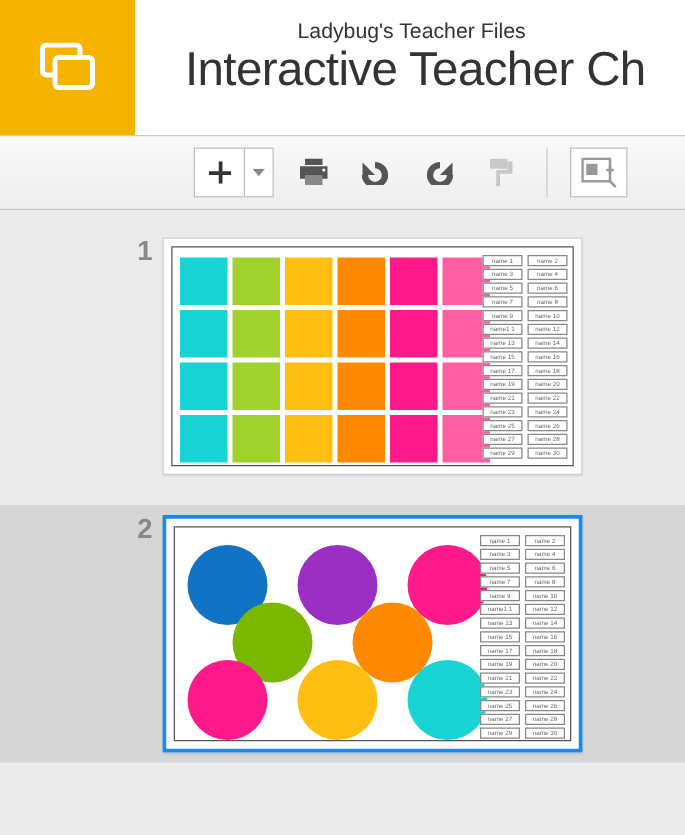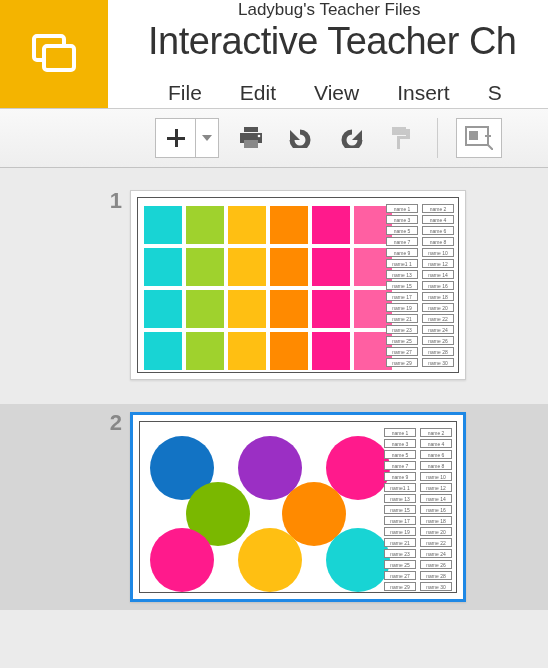--- a/index.html
+++ b/index.html
@@ -6,21 +6,21 @@
   body { font-family: Arial, sans-serif; background: #fff; width: 548px; height: 668px; overflow: hidden; }
 
   .top-area { display: flex; }
   .brand-block {
     width: 108px; height: 108px;
     display: flex; align-items: center; justify-content: center;
     flex-shrink: 0;
   }
   .brand-icon svg { display: block; }
 
-  .title-area { flex: 1; padding: 0 0 0 40px; }
+  .title-area { flex: 1; padding: 15px 0 0 40px; }
   .subtitle { font-size: 17px; color: #333; font-family: "Trebuchet MS", sans-serif; margin-left: 90px; }
   .doctitle { font-size: 38px; color: #333; font-family: Arial, sans-serif; letter-spacing: -0.5px; white-space: nowrap; overflow: hidden; }
 
   .menubar { display: flex; gap: 38px; font-size: 21px; color: #333; margin-top: 18px; padding-left: 20px; }
   .menubar span { cursor: pointer; }
 
   .toolbar-wrap { border-top: 1px solid #ccc; background: linear-gradient(#f9f9f9,#eeeeee); height: 60px; display:flex; align-items:center; padding-left: 155px; gap: 14px; border-bottom: 1px solid #c3c3c3;}
   .add-group { display:flex; border:1px solid #bdbdbd; background:#fff; height:40px; }
   .add-btn { width:40px; height:38px; display:flex; align-items:center; justify-content:center; border-right:1px solid #bdbdbd; }
   .add-drop { width:22px; height:38px; display:flex; align-items:center; justify-content:center; }
@@ -57,27 +57,20 @@
     <span class="brand-icon">
       <svg width="48" height="40" viewBox="0 0 48 40">
         <rect x="4" y="2" width="30" height="24" rx="3" fill="none" stroke="#fff" stroke-width="4"></rect>
         <rect x="14" y="12" width="30" height="24" rx="3" fill="#f4b400" stroke="#fff" stroke-width="4"></rect>
       </svg>
     </span>
   </div>
   <div class="title-area">
     <div class="subtitle">Ladybug's Teacher Files</div>
     <div class="doctitle">Interactive Teacher Ch</div>
-    <div class="menubar">
-      <span>File</span>
-      <span>Edit</span>
-      <span>View</span>
-      <span>Insert</span>
-      <span>S</span>
-    </div>
   </div>
 </div>
 
 <div class="toolbar-wrap">
   <div class="add-group">
     <div class="add-btn">
       <svg width="18" height="18" viewBox="0 0 18 18">
           <path d="M8 0h3v8h7v3h-7v7h-3v-7h-8v-3h8z" fill="#333"></path>
         </svg>
     </div>

